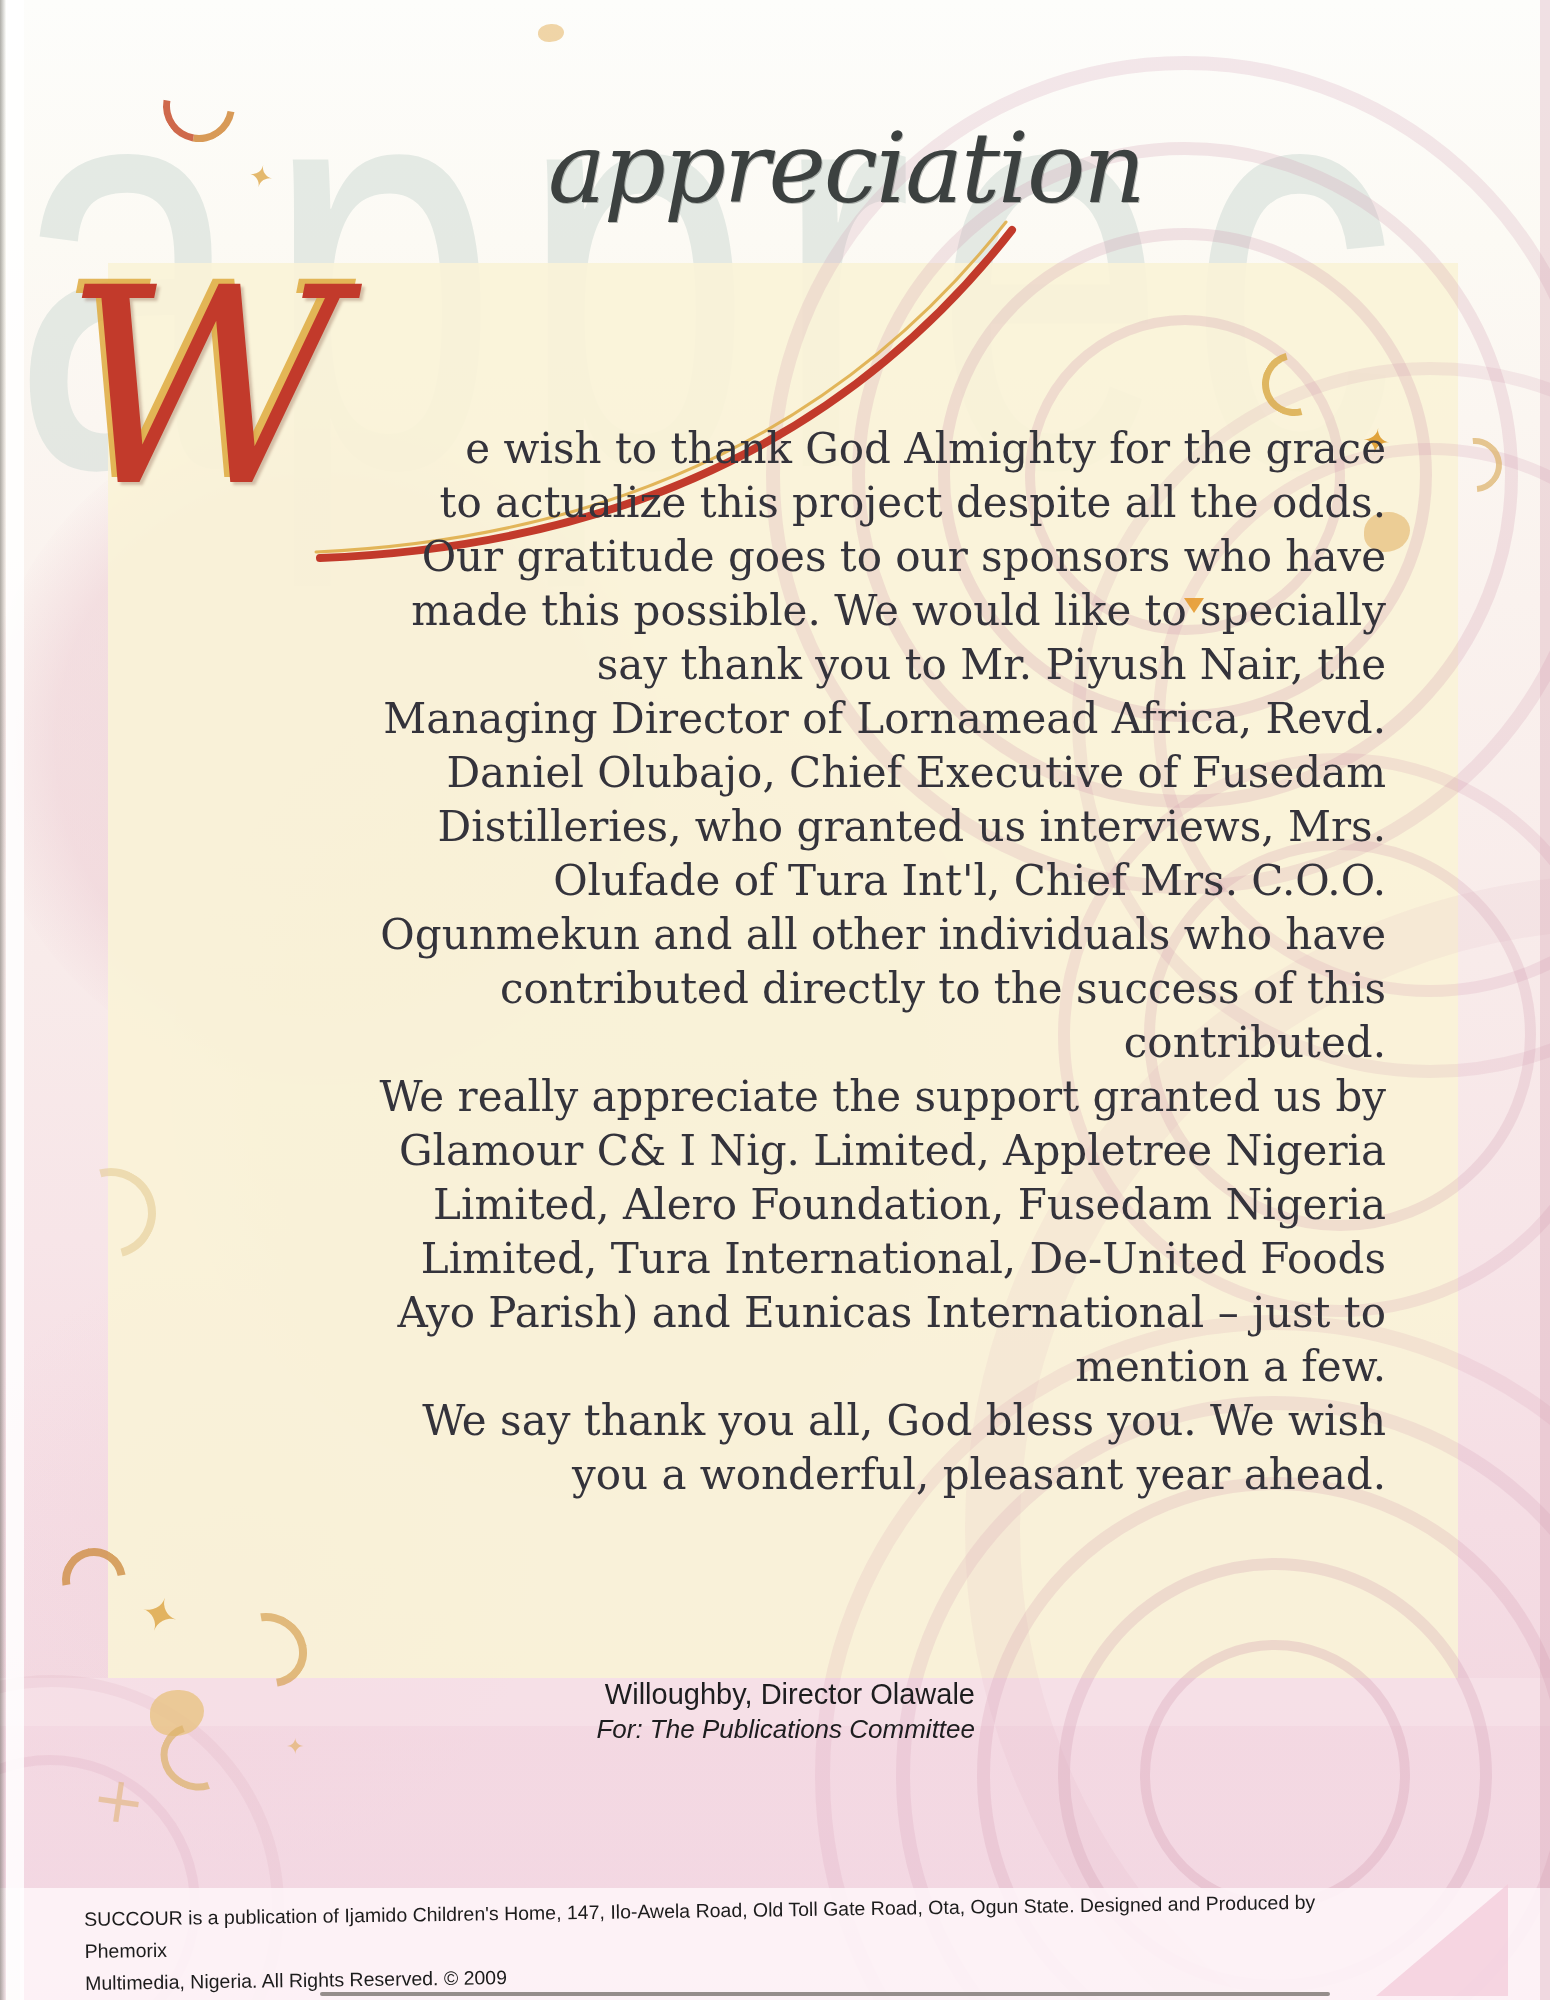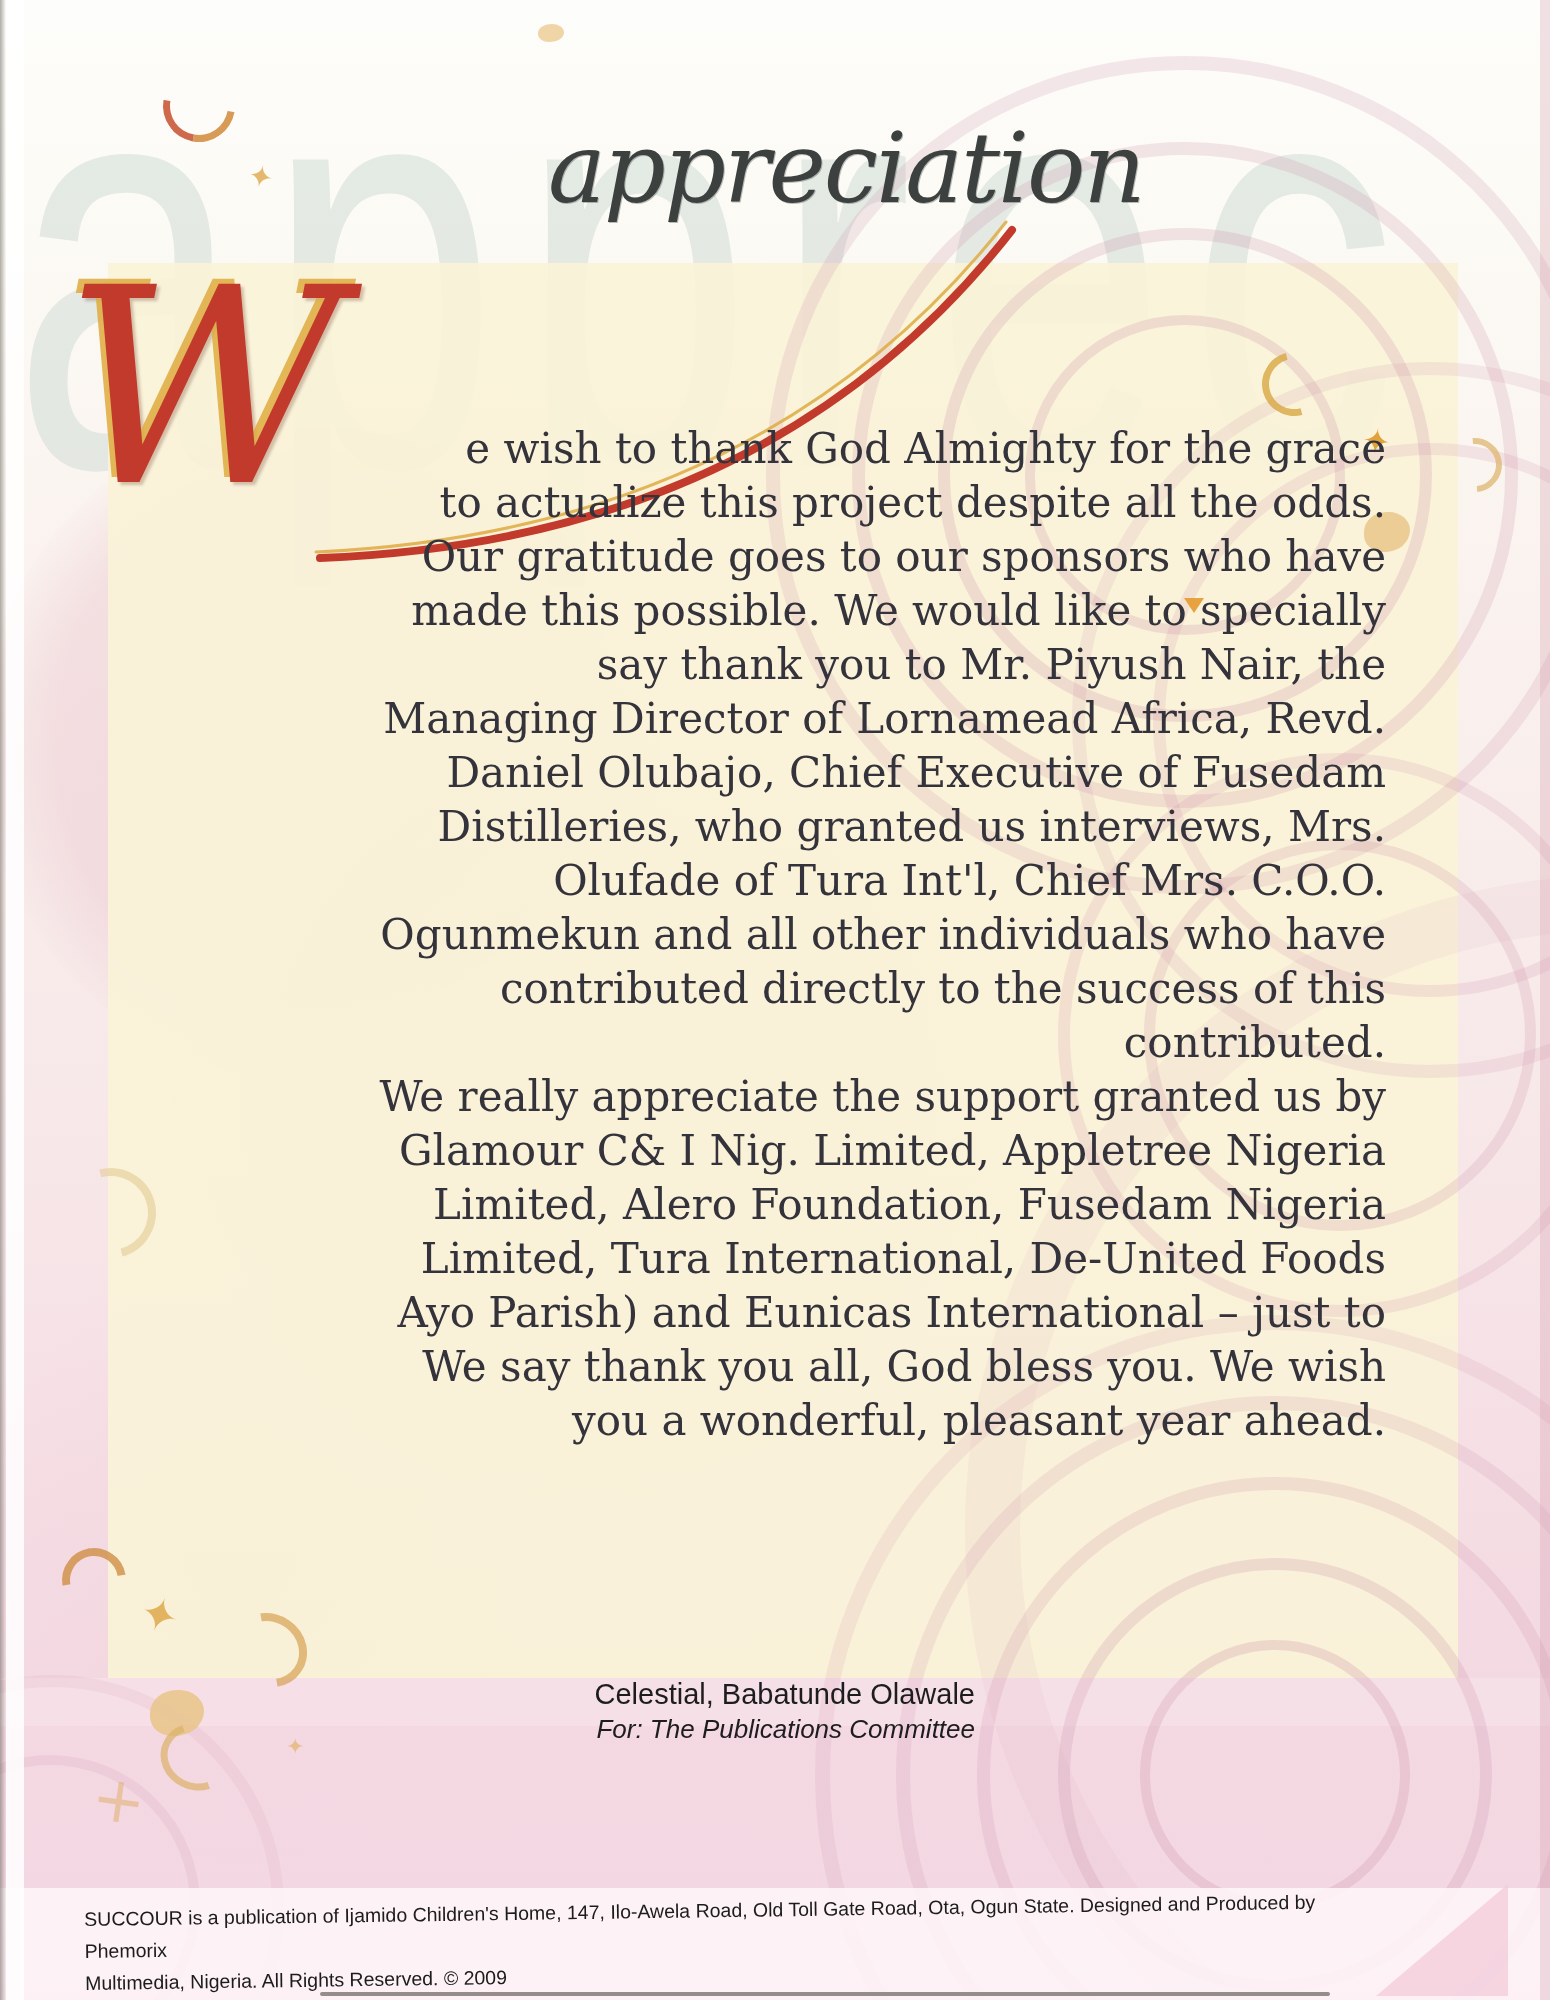--- a/index.html
+++ b/index.html
@@ -140,26 +140,27 @@
     <div class="line">Distilleries, who granted us interviews, Mrs.</div>
     <div class="line">Olufade of Tura Int'l, Chief Mrs. C.O.O.</div>
     <div class="line">Ogunmekun and all other individuals who have</div>
     <div class="line">contributed directly to the success of this</div>
     <div class="line">contributed.</div>
     <div class="line">We really appreciate the support granted us by</div>
     <div class="line">Glamour C&amp; I Nig. Limited, Appletree Nigeria</div>
     <div class="line">Limited, Alero Foundation, Fusedam Nigeria</div>
     <div class="line">Limited, Tura International, De-United Foods</div>
     <div class="line">Ayo Parish) and Eunicas International – just to</div>
+    <div class="line">mention a few.</div>
     <div class="line">We say thank you all, God bless you. We wish</div>
     <div class="line">you a wonderful, pleasant year ahead.</div>
   </div>
 
   <div id="signature" class="abs">
-    <div id="sig-name">Celestial, Babatunde Olawale</div>
+    <div id="sig-name">Willoughby, Director Olawale</div>
     <div id="sig-role">For: The Publications Committee</div>
   </div>
 
   <div id="footerband" class="abs"></div>
   <div id="footer" class="abs">
     <div>SUCCOUR is a publication of Ijamido Children's Home, 147, Ilo-Awela Road, Old Toll Gate Road, Ota, Ogun State. Designed and Produced by Phemorix</div>
     <div>Multimedia, Nigeria. All Rights Reserved. © 2009</div>
   </div>
 
   <div id="corner-wedge" class="abs"></div>

